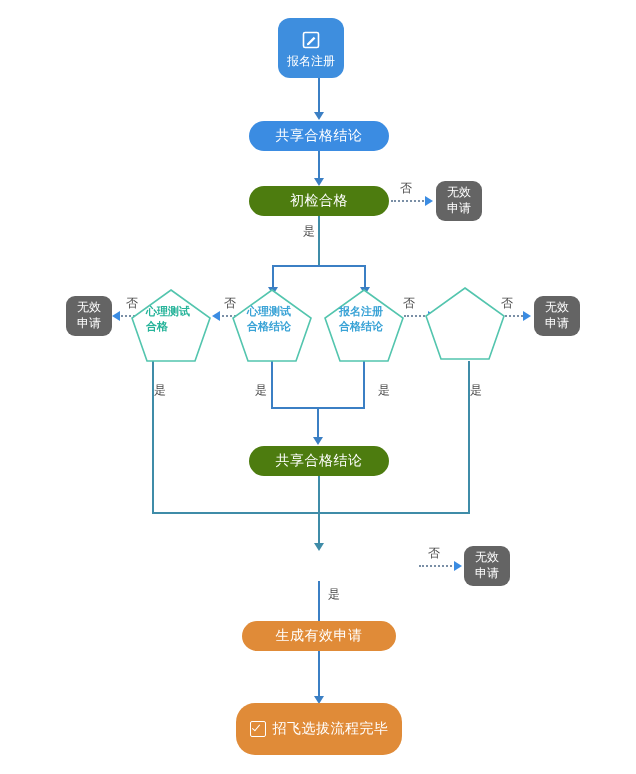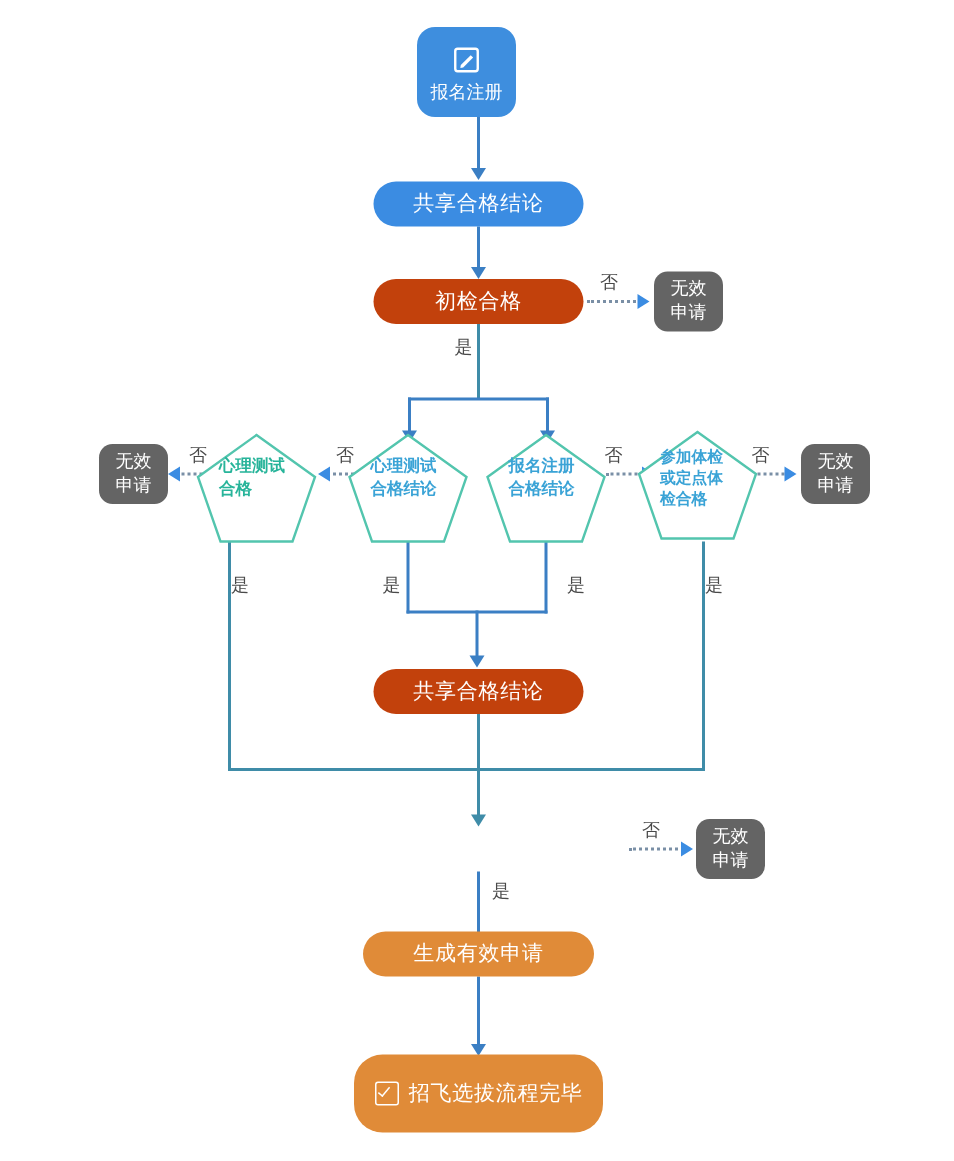--- a/index.html
+++ b/index.html
@@ -44,21 +44,21 @@
     line-height: 1;
     display: block;
   }
   .node-pill {
     height: 30px;
     border-radius: 15px;
     font-size: 14px;
     letter-spacing: 0.5px;
   }
   .pill-blue { background: #3b8ce2; }
-  .pill-teal { background: #c2410c; }
+  .pill-teal { background: #4d7c0f; }
   .pill-orange { background: #e08b38; }
   .node-gray {
     width: 46px;
     height: 40px;
     border-radius: 9px;
     background: #646464;
     font-size: 12px;
     flex-direction: column;
     line-height: 1.3;
   }
@@ -259,25 +259,20 @@
   </div>
 
   <div class="dotted" style="left:404px; top:315px; width:28px;"></div>
   <div class="arrow-right" style="left:428px; top:311px;"></div>
   <div class="elabel" style="left:403px; top:295px;">否</div>
 
   <div class="penta" style="left:424px; top:286px;">
     <svg viewBox="0 0 82 76" aria-hidden="true">
       <polygon points="41,2 80,30 65,73 17,73 2,30" fill="#ffffff" stroke="#53c5ae" stroke-width="1.6"></polygon>
     </svg>
-    <div class="penta-label three">
-      <span>参加体检</span>
-      <span>或定点体</span>
-      <span>检合格</span>
-    </div>
   </div>
 
   <div class="dotted" style="left:497px; top:315px; width:30px;"></div>
   <div class="arrow-right" style="left:523px; top:311px;"></div>
   <div class="elabel" style="left:501px; top:295px;">否</div>
   <div class="node node-gray" style="left:534px; top:296px;">
     <span>无效</span>
     <span>申请</span>
   </div>
 

